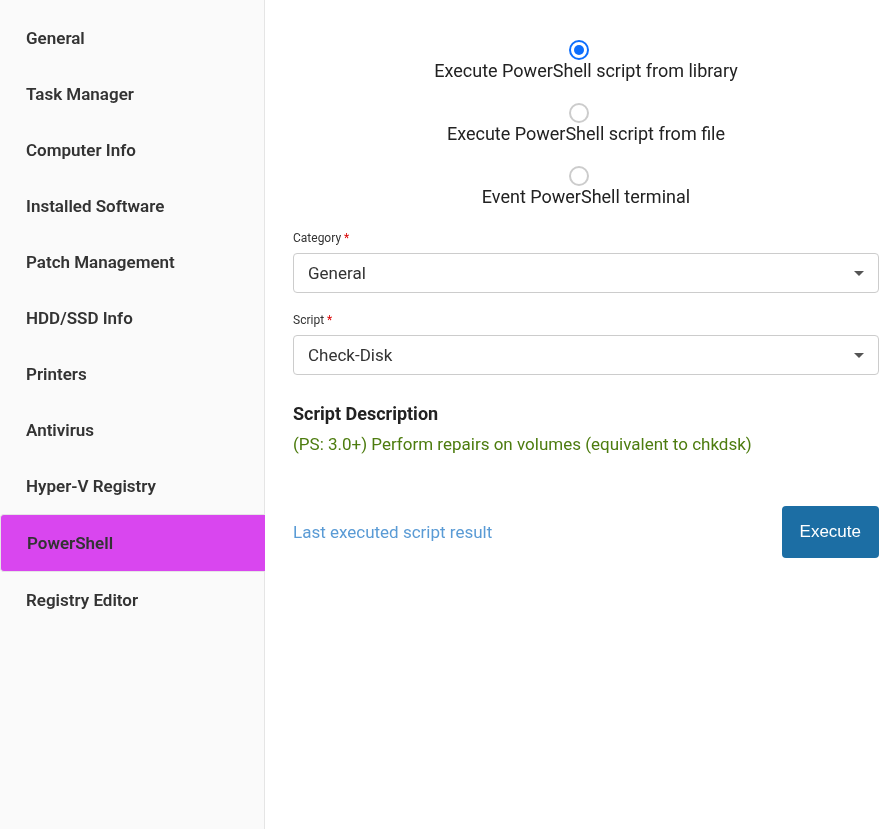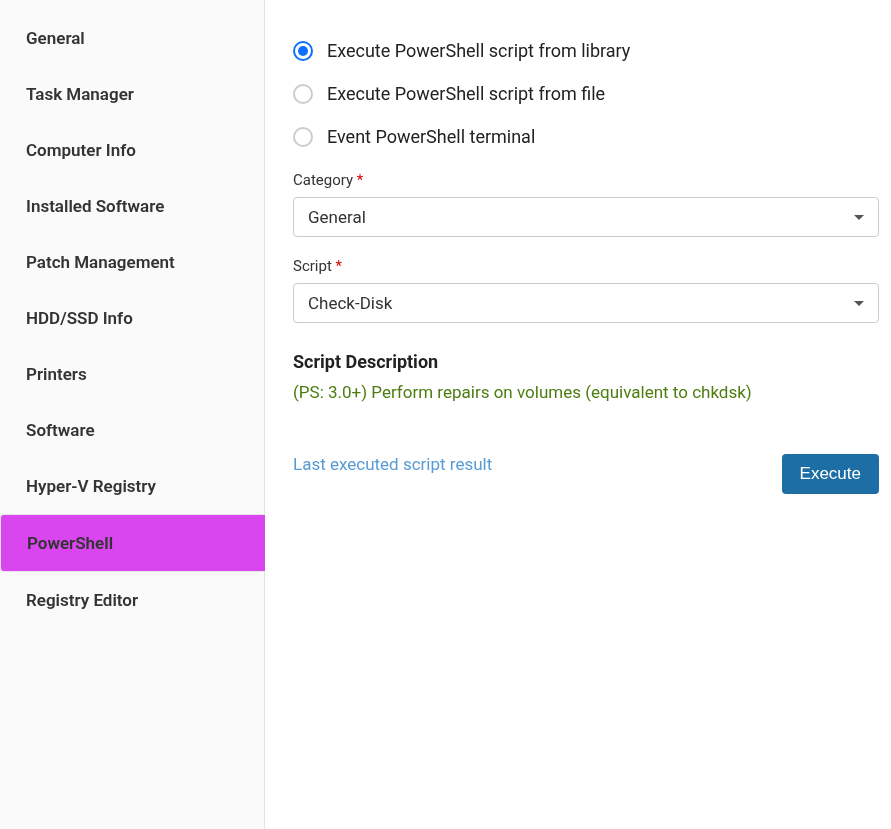--- a/index.html
+++ b/index.html
@@ -41,20 +41,21 @@
       padding: 40px 12px 0 28px;
     }
     .radio-group {
       margin-bottom: 24px;
     }
     .radio-option {
       display: flex;
       align-items: center;
       margin-bottom: 22px;
       cursor: pointer;
+      flex-direction: column;
     }
     .radio-circle {
       width: 20px;
       height: 20px;
       border: 2px solid #ccc;
       border-radius: 50%;
       margin-right: 14px;
       display: flex;
       align-items: center;
       justify-content: center;
@@ -71,21 +72,21 @@
       border-radius: 50%;
     }
     .radio-label {
       font-size: 18px;
       color: #222;
     }
     .field-group {
       margin-bottom: 20px;
     }
     .field-label {
-      font-size: 15px;
+      font-size: 12px;
       color: #333;
       margin-bottom: 8px;
       display: block;
     }
     .required {
       color: #d90000;
     }
     .select-box {
       width: 100%;
       border: 1px solid #ccc;
@@ -114,49 +115,49 @@
       margin-bottom: 10px;
     }
     .description-text {
       font-size: 17px;
       color: #4d7c0f;
       margin-bottom: 52px;
     }
     .footer-row {
       display: flex;
       justify-content: space-between;
-      align-items: flex-start;
+      align-items: center;
     }
     .link {
       color: #5a9bd5;
       font-size: 17px;
       cursor: pointer;
     }
     .execute-btn {
       background: #1c6ea4;
       color: #fff;
       border: none;
       border-radius: 4px;
-      padding: 10px 18px;
+      padding: 16px 18px;
       font-size: 17px;
       cursor: pointer;
     }
   </style>
 </head>
 <body>
 
 <div class="sidebar">
   <div class="sidebar-item"><span>General</span></div>
   <div class="sidebar-item"><span>Task Manager</span></div>
   <div class="sidebar-item"><span>Computer Info</span></div>
   <div class="sidebar-item"><span>Installed Software</span></div>
   <div class="sidebar-item"><span>Patch Management</span></div>
   <div class="sidebar-item"><span>HDD/SSD Info</span></div>
   <div class="sidebar-item"><span>Printers</span></div>
-  <div class="sidebar-item"><span>Software</span></div>
+  <div class="sidebar-item"><span>Antivirus</span></div>
   <div class="sidebar-item"><span>Hyper-V Registry</span></div>
   <div class="sidebar-item active"><span>PowerShell</span></div>
   <div class="sidebar-item"><span>Registry Editor</span></div>
 </div>
 
 <div class="main">
 
   <div class="radio-group">
     <div class="radio-option">
       <span class="radio-circle selected"></span>

